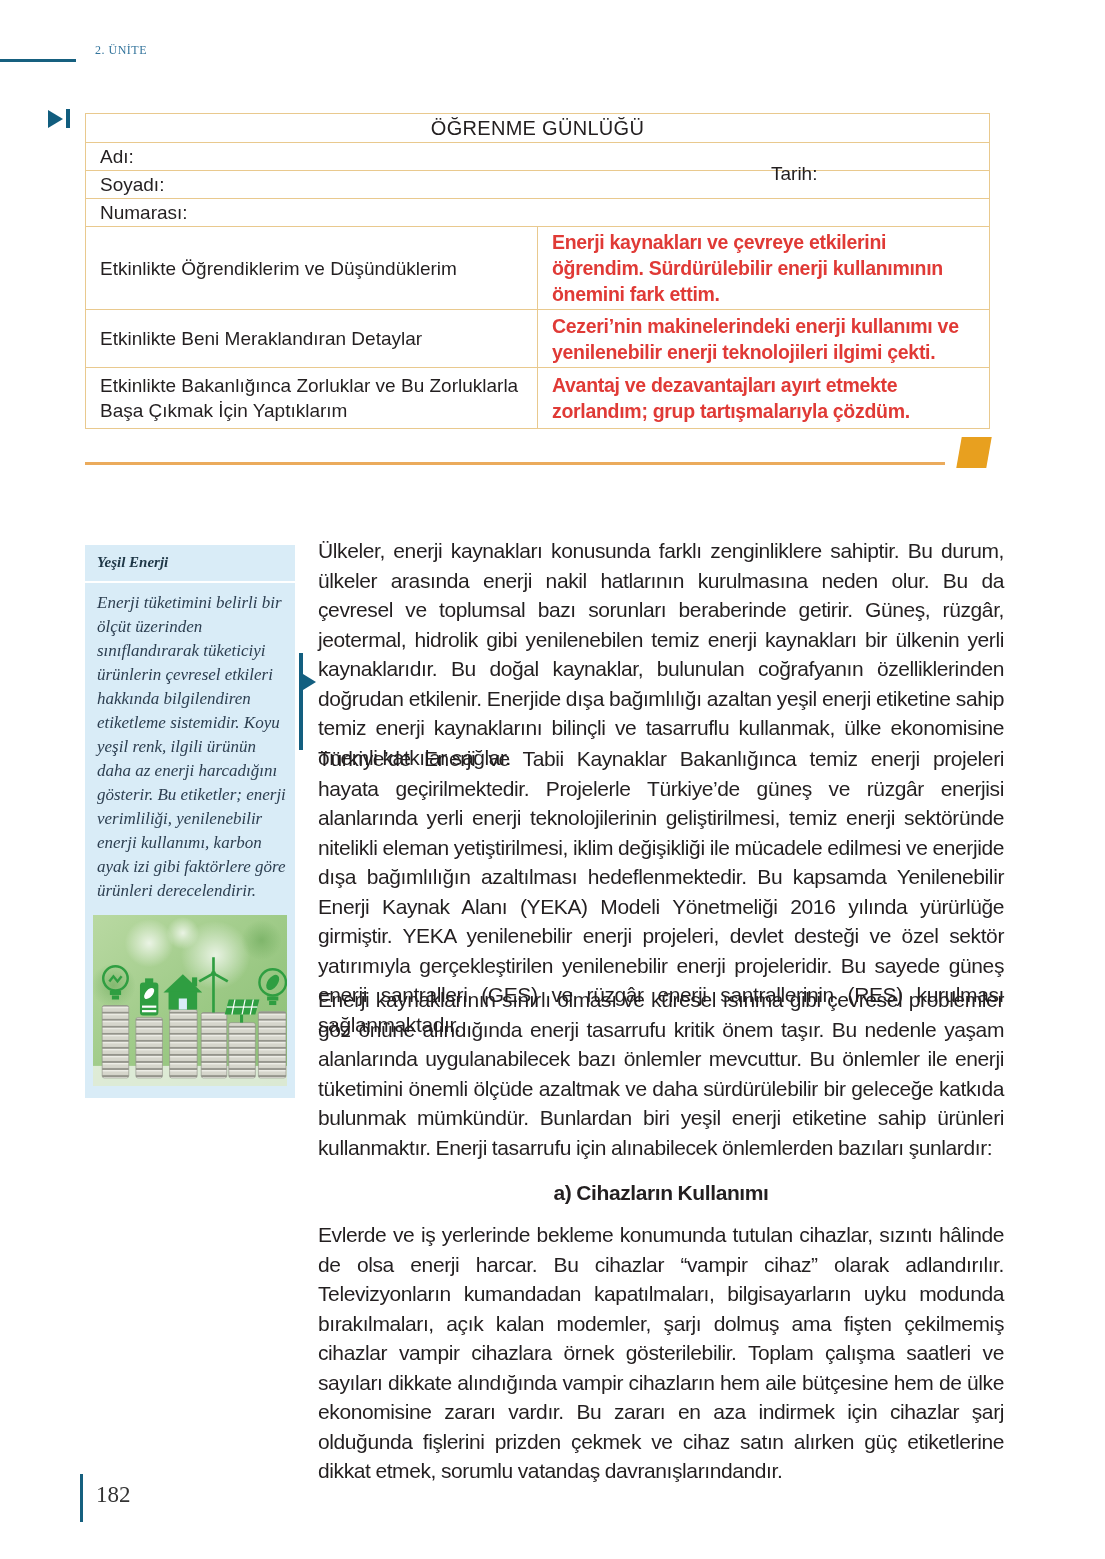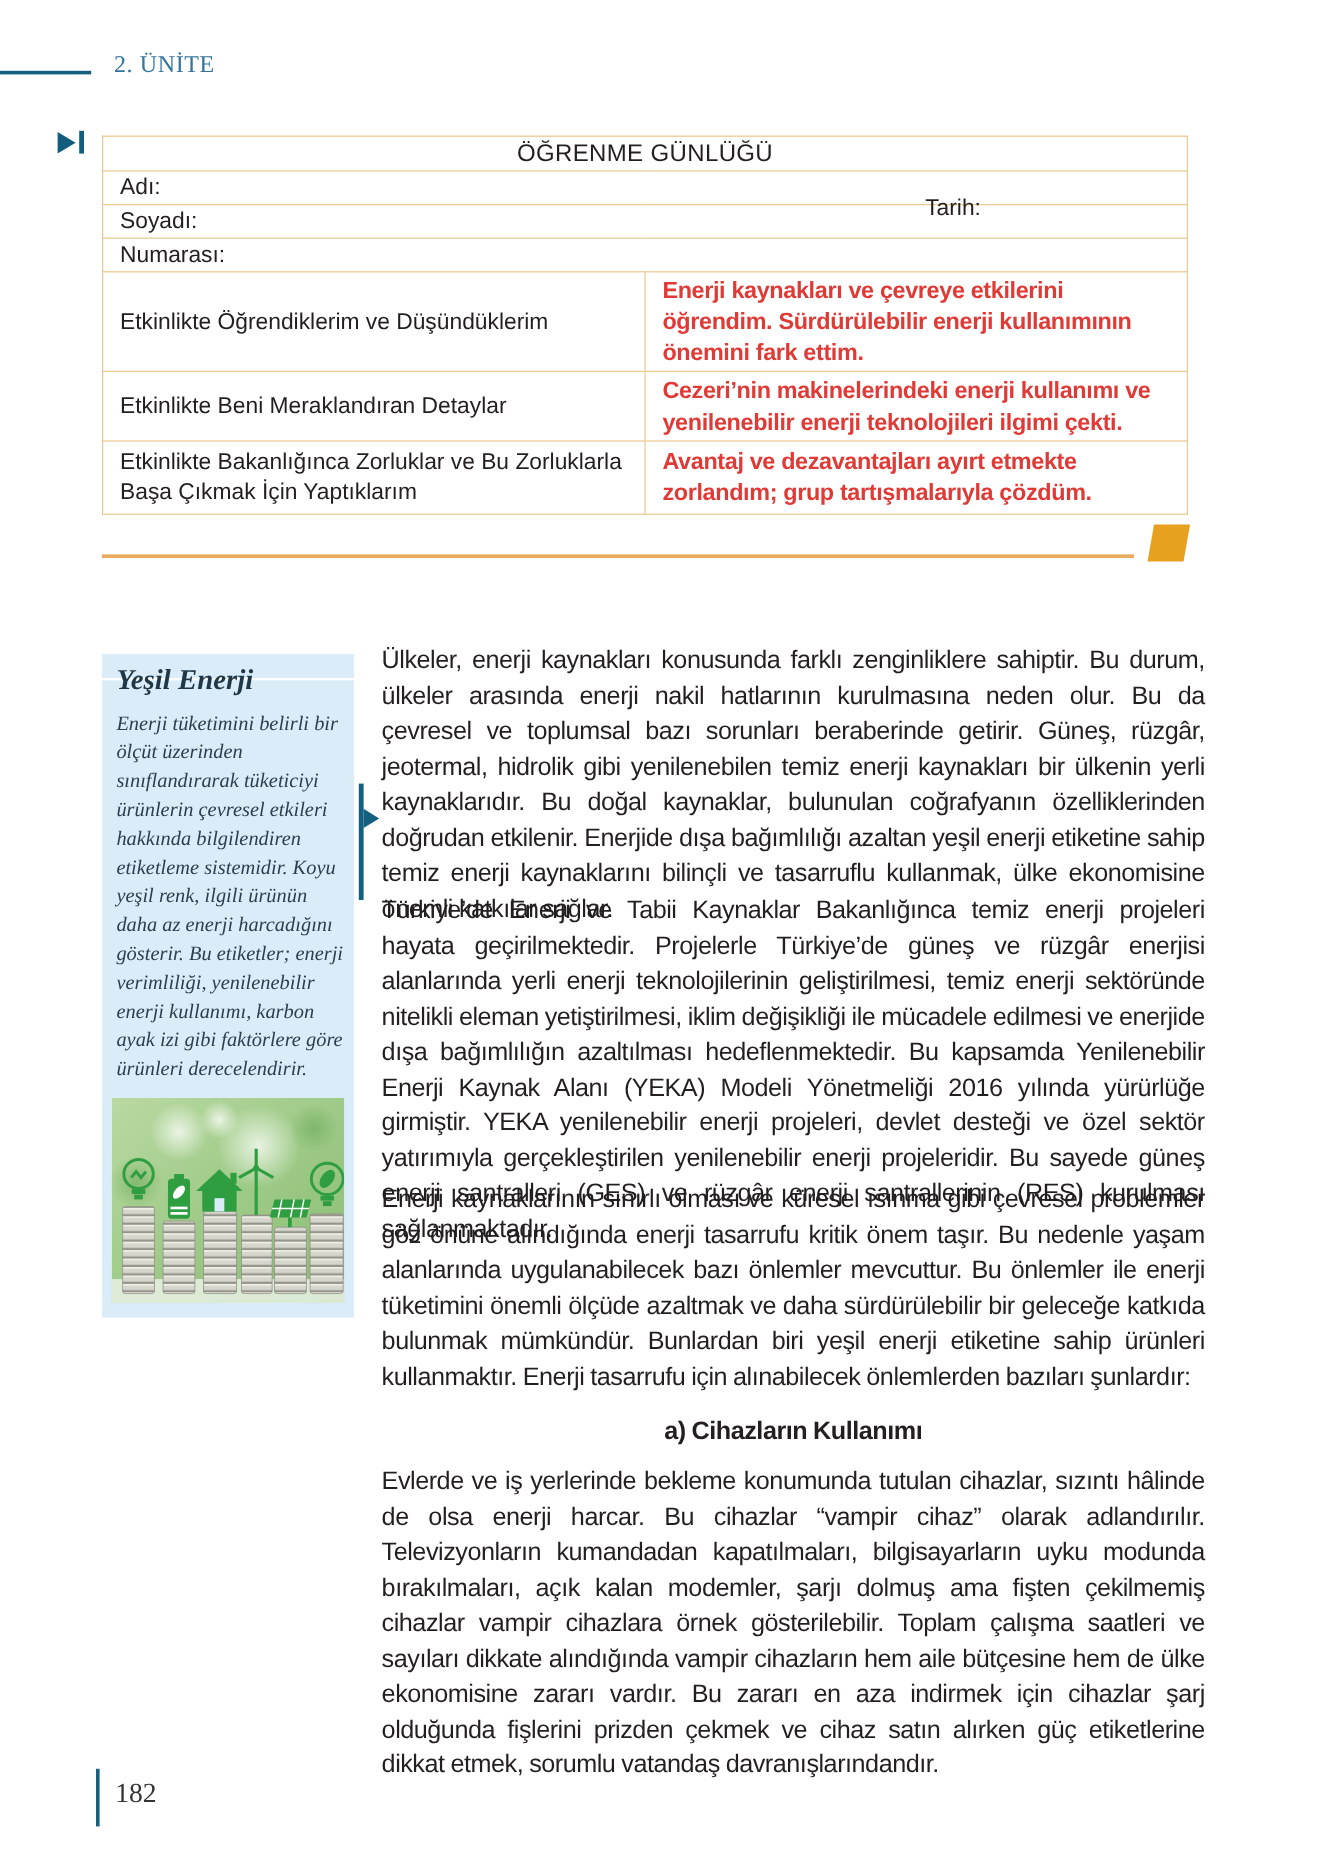--- a/index.html
+++ b/index.html
@@ -5,21 +5,21 @@
   html,body{margin:0;padding:0;}
   body{
     width:1105px;height:1559px;position:relative;background:#ffffff;
     font-family:"Liberation Sans",sans-serif;color:#231f20;
     -webkit-font-smoothing:antialiased;
   }
   
   .unit-line{position:absolute;left:0;top:59px;width:76px;height:3px;background:#16607f;}
   .unit-title{
     position:absolute;left:95px;top:43px;font-family:"Liberation Serif",serif;
-    font-size:20px;letter-spacing:.5px;color:#33749c;
+    font-size:12px;letter-spacing:.5px;color:#33749c;
   }
   
   .tbl-marker{position:absolute;left:48px;top:109px;display:flex;align-items:center;}
   .tbl-marker .tri{width:0;height:0;border-left:15px solid #115d7e;border-top:9px solid transparent;border-bottom:9px solid transparent;}
   .tbl-marker .bar{width:4px;height:19px;background:#115d7e;margin-left:3px;}
   
   table.journal{
     position:absolute;left:85px;top:113px;width:905px;border-collapse:collapse;
     font-size:19px;color:#231f20;table-layout:fixed;
   }
@@ -30,22 +30,22 @@
   td.name-cell{position:relative;}
   .tarih{position:absolute;left:685px;top:20px;}
   td.lbl{width:403px;line-height:25px;}
   td.ans{color:#e03a36;font-weight:bold;font-size:19.5px;line-height:26px;letter-spacing:-.3px;padding:4px 10px;}
   
   .divider{position:absolute;left:85px;top:462px;width:860px;height:3px;background:#ebab5c;}
   .divider-sq{position:absolute;left:959px;top:437px;width:30px;height:31px;background:#e8a01f;transform:skewX(-10deg);}
   
   .sidebar{position:absolute;left:85px;top:545px;width:210px;height:553px;background:#d9ecf7;}
   .sb-title{
-    position:absolute;top:0;left:0;right:0;height:22px;box-sizing:border-box;padding:9px 0 0 12px;
-    font-family:"Liberation Serif",serif;font-weight:bold;font-style:italic;font-size:24px;color:#1f3747;
+    position:absolute;top:0;left:0;right:0;height:38px;box-sizing:border-box;padding:9px 0 0 12px;
+    font-family:"Liberation Serif",serif;font-weight:bold;font-style:italic;font-size:15px;color:#1f3747;
     border-bottom:2px solid #ffffff;
   }
   .sb-body{
     position:absolute;top:46px;left:12px;right:9px;
     font-family:Liberation Serif, serif;font-style:italic;font-size:17px;line-height:24px;color:#2c3e50;
   }
   .sb-img{position:absolute;left:8px;right:8px;top:370px;height:171px;overflow:hidden;}
   .sb-img svg{display:block;width:100%;height:100%;}
   
   .ptr-line{position:absolute;left:299px;top:653px;width:4px;height:97px;background:#135f80;}

